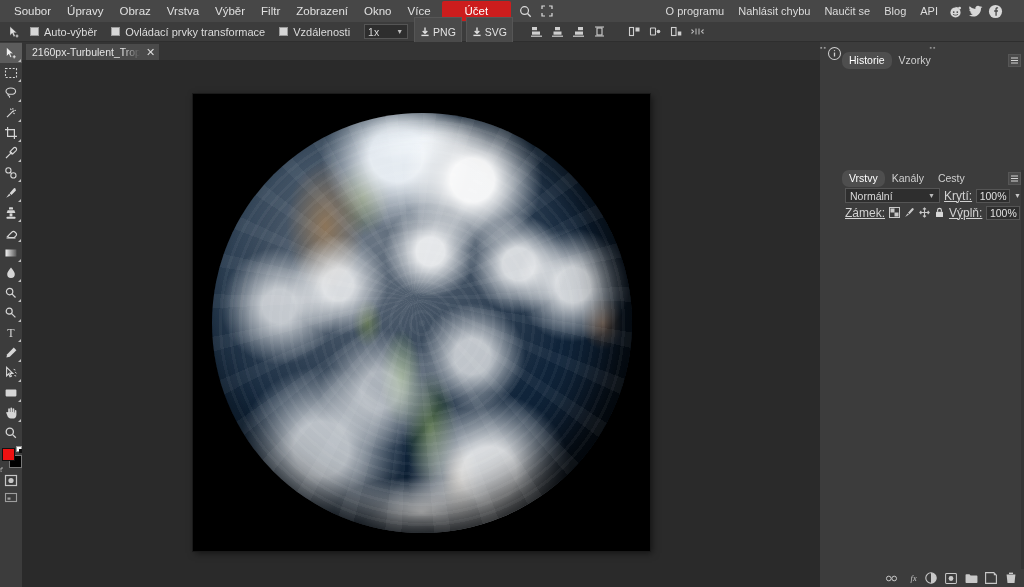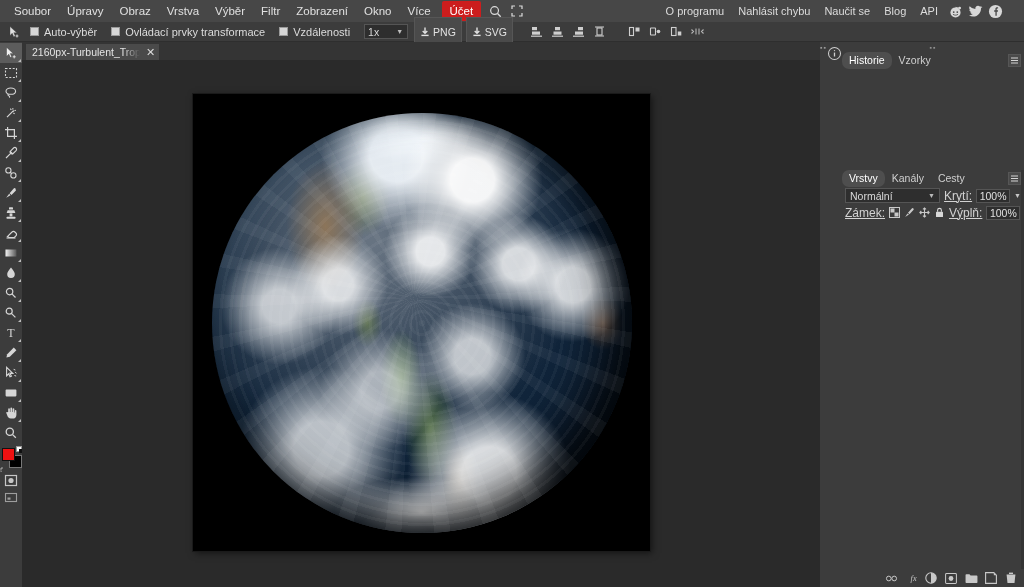--- a/index.html
+++ b/index.html
@@ -19,21 +19,21 @@
     position: absolute; top: 0; left: 0; width: 1024px; height: 22px;
     background: #474747;
     display: flex; align-items: center;
   }
   .menu-left { display: flex; align-items: center; padding-left: 6px; gap: 0; }
   .menu-item {
     padding: 3px 8px; font-size: 11.5px; color: #e0e0e0; line-height: 14px;
     white-space: nowrap; cursor: default;
   }
   .menu-account {
-    background: #cc1d1d; color: #fff; padding: 3px 8px; font-size: 11.5px;
+    background: #cc1d1d; color: #fff; padding: 3px 23px; font-size: 11.5px;
     line-height: 14px; border-radius: 2px; margin: 0 3px;
   }
   .menu-icon-btn {
     width: 22px; height: 18px; display: flex; align-items: center; justify-content: center;
   }
   .menu-right {
     margin-left: auto; display: flex; align-items: center; gap: 0; padding-right: 19px;
   }
   .menu-right .menu-item { font-size: 11px; padding: 3px 7px; color: #dcdcdc; }
   .social { width: 20px; height: 18px; display: flex; align-items: center; justify-content: center; }

